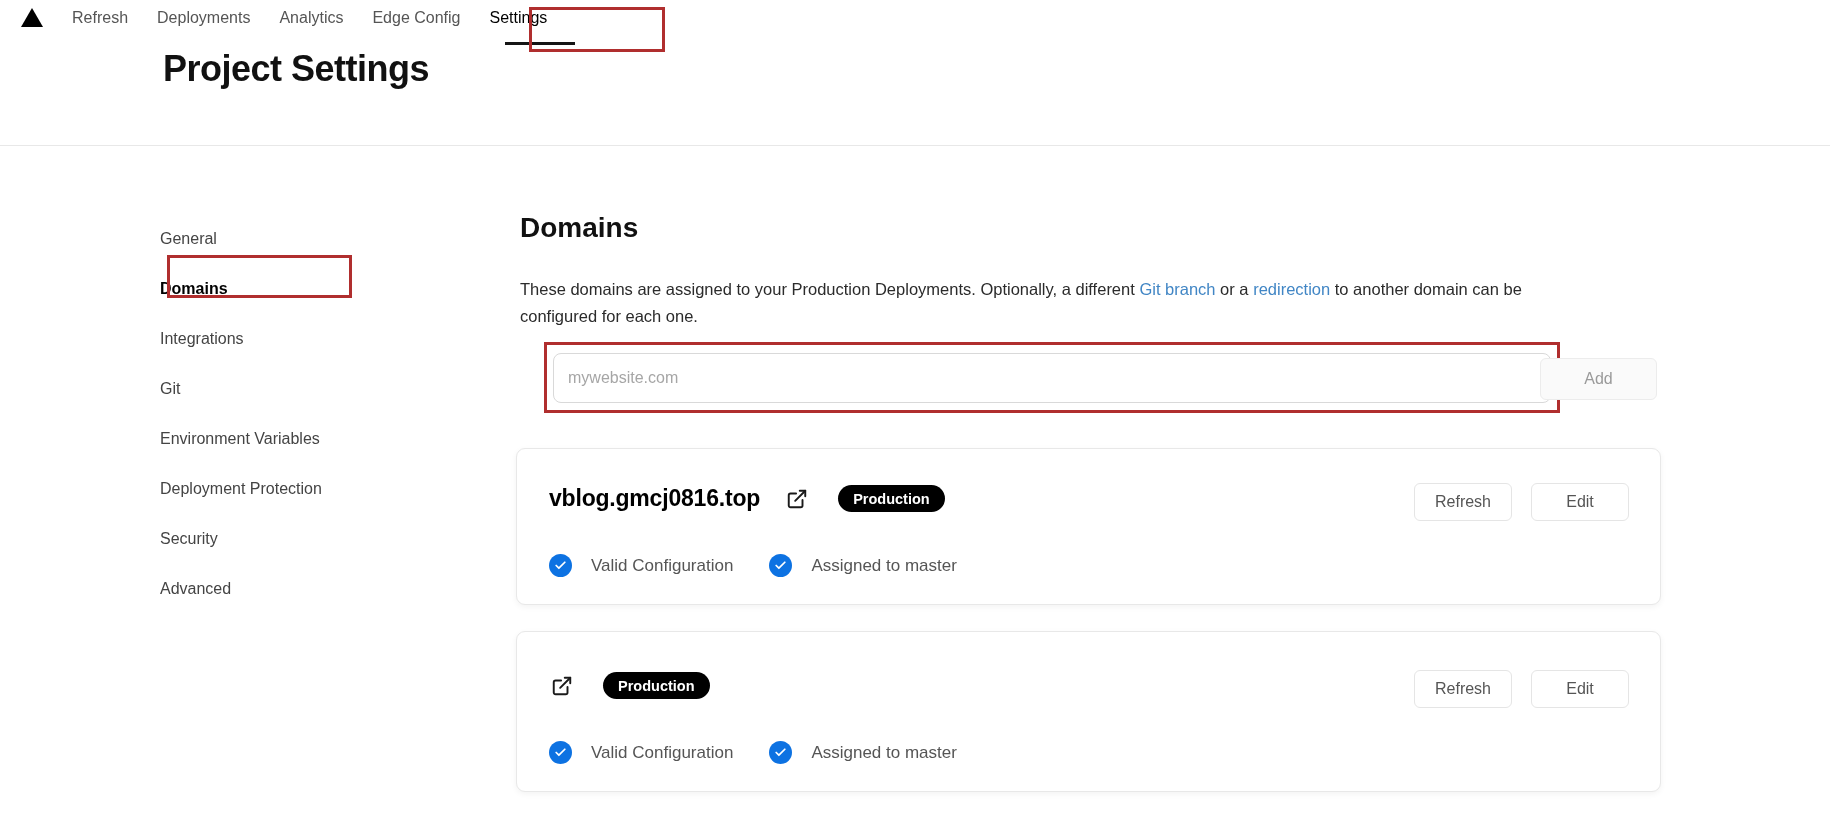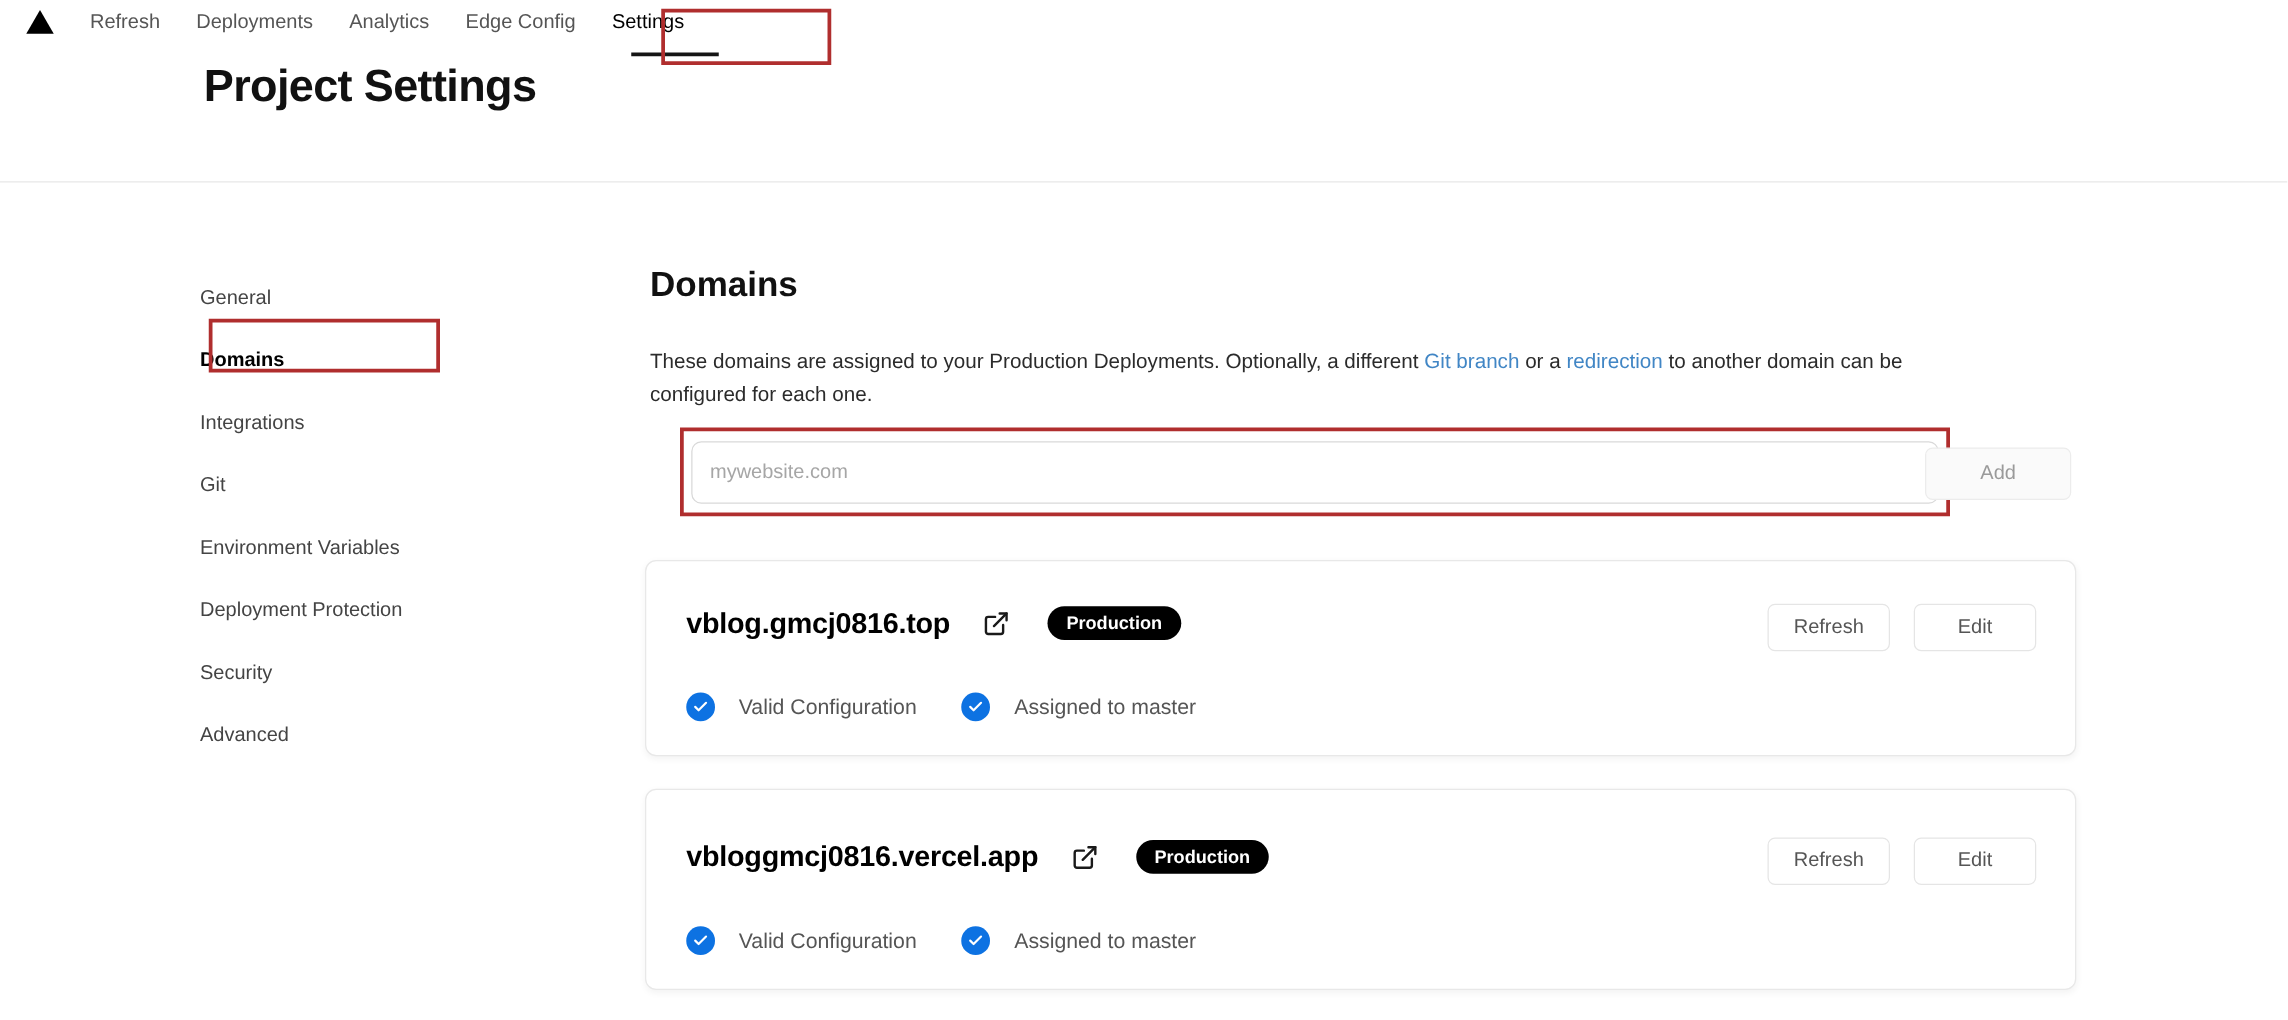--- a/index.html
+++ b/index.html
@@ -185,21 +185,20 @@
             <polyline points="20 6 9 17 4 12"></polyline>
           </svg>
       </span>
       <span>Assigned to master</span>
     </div>
   </div>
 </div>
 
 <div class="card card-2">
   <div class="title-row">
-    <span class="domain-name">vbloggmcj0816.vercel.app</span>
     <svg class="ext-link" viewBox="0 0 24 24" fill="none" stroke="currentColor" stroke-width="2.1" stroke-linecap="round" stroke-linejoin="round">
       <path d="M18 13v6a2 2 0 0 1-2 2H5a2 2 0 0 1-2-2V8a2 2 0 0 1 2-2h6"></path>
       <polyline points="15 3 21 3 21 9"></polyline>
       <line x1="10" y1="14" x2="21" y2="3"></line>
     </svg>
     <span class="badge">Production</span>
   </div>
   <div class="actions">
     <button class="btn">Refresh</button>
     <button class="btn">Edit</button>

